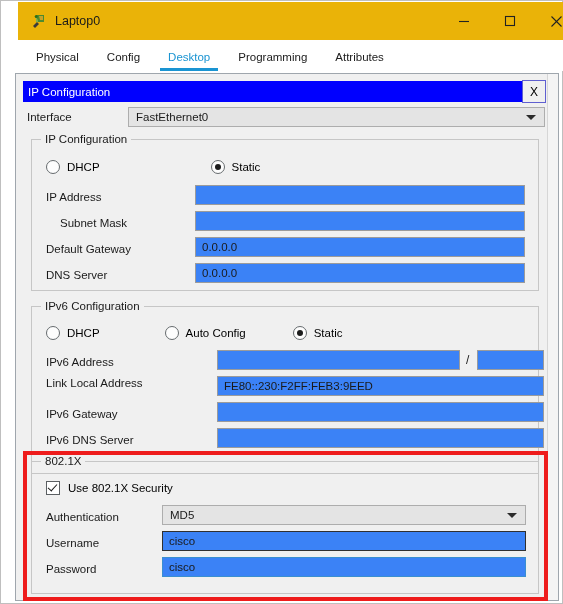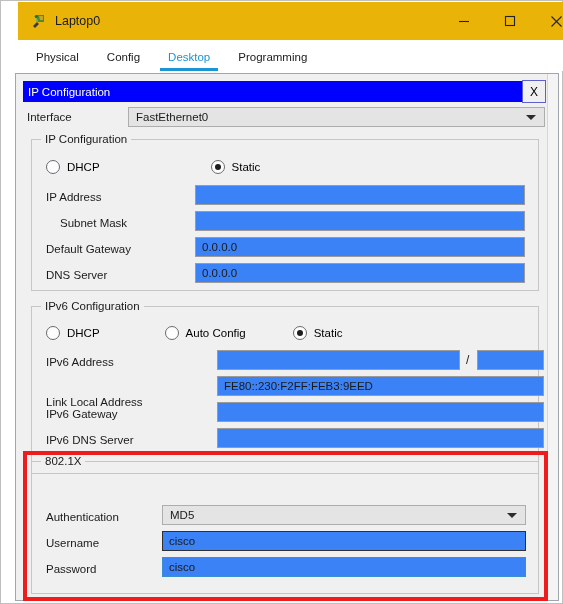--- a/index.html
+++ b/index.html
@@ -345,20 +345,21 @@
         </svg>
       </button>
     </div>
   </div>
 
   <div class="tabstrip">
     <div class="tab">Physical</div>
     <div class="tab">Config</div>
     <div class="tab active">Desktop</div>
     <div class="tab">Programming</div>
+    <div class="tab">Attributes</div>
   </div>
 
   <div class="content">
 
     <div class="scroll-track"></div>
 
     <div class="dlg-header">
       <span class="dlg-title">IP Configuration</span>
       <div class="dlg-close">X</div>
     </div>
@@ -414,33 +415,37 @@
           <span class="dot"></span>
           <span class="rlabel">Static</span>
         </div>
       </div>
 
       <span class="field-label" style="position:absolute; left:14px; top:49px;">IPv6 Address</span>
       <div class="tbox" style="left:185px; top:43px; width:243px;"></div>
       <span class="slash" style="left:434px; top:46px;">/</span>
       <div class="tbox" style="left:445px; top:43px; width:67px;"></div>
 
-      <span class="field-label" style="position:absolute; left:14px; top:89px;">Link Local Address</span>
+      <span class="field-label" style="position:absolute; left:14px; top:70px;">Link Local Address</span>
       <div class="tbox" style="left:185px; top:69px; width:327px;">FE80::230:F2FF:FEB3:9EED</div>
 
       <span class="field-label" style="position:absolute; left:14px; top:101px;">IPv6 Gateway</span>
       <div class="tbox" style="left:185px; top:95px; width:327px;"></div>
 
       <span class="field-label" style="position:absolute; left:14px; top:127px;">IPv6 DNS Server</span>
       <div class="tbox" style="left:185px; top:121px; width:327px;"></div>
     </div>
 
     <div class="group" style="left:15px; top:387px; width:508px; height:133px;">
       <span class="group-title">802.1X</span>
 
+      <div class="checkrow" style="left:14px; top:19px;">
+        <span class="checkbox checked"></span>
+        <span class="clabel">Use 802.1X Security</span>
+      </div>
 
       <span class="field-label" style="position:absolute; left:14px; top:49px;">Authentication</span>
       <div class="combo" style="position:absolute; left:130px; top:43px; width:364px;">
         <span class="combo-val">MD5</span>
         <span class="arrow"></span>
       </div>
 
       <span class="field-label" style="position:absolute; left:14px; top:75px;">Username</span>
       <div class="tbox dark" style="left:130px; top:69px; width:364px;">cisco</div>
 

